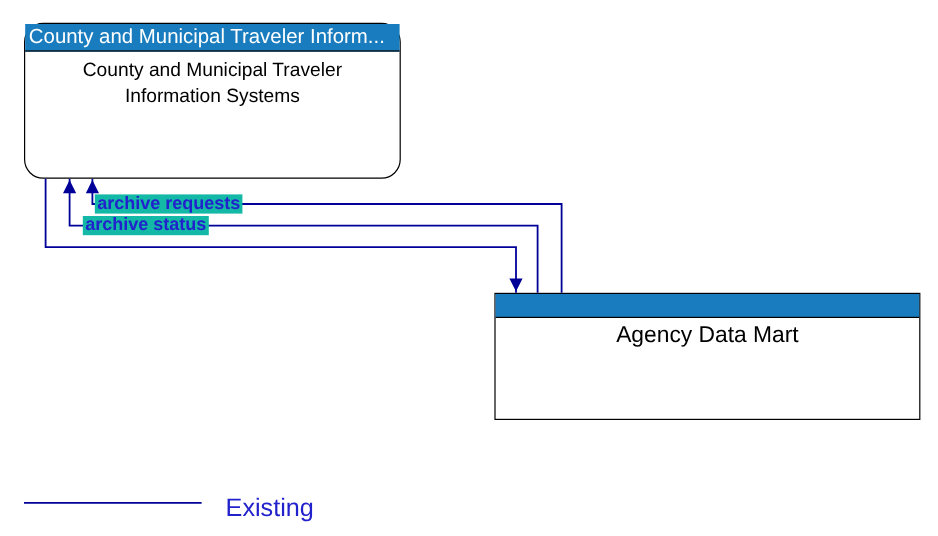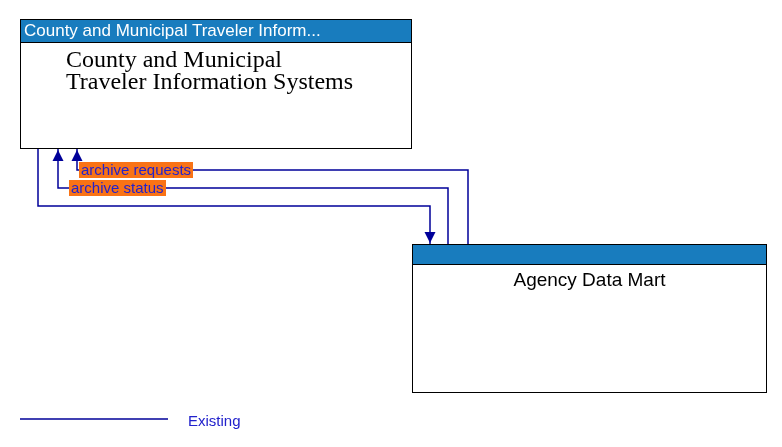--- a/index.html
+++ b/index.html
@@ -28,43 +28,44 @@
     color: #ffffff;
     font-size: 17px;
     white-space: nowrap;
     overflow: hidden;
     box-sizing: border-box;
     padding-left: 3px;
   }
   .node-county {
     left: 20px;
     top: 19px;
-    width: 392px;
+    width: 314px;
     height: 130px;
+    border-radius: 16px;
   }
   .node-county .node-header {
     height: 23px;
     line-height: 22px;
   }
   .node-county .node-body {
     padding-top: 5px;
   }
   .node-county .node-label {
     max-width: 300px;
     margin: 0 auto;
-    font-size: 24px;
+    text-align: center;
+    font-size: 16px;
     color: #000000;
     line-height: 22px;
-    font-family: Liberation Serif, serif;
   }
   .node-agency {
     left: 412px;
     top: 244px;
     width: 355px;
-    height: 149px;
+    height: 106px;
   }
   .node-agency .node-header {
     height: 20px;
   }
   .node-agency .node-label {
     padding-top: 3px;
     text-align: center;
     font-size: 19px;
     color: #000000;
     line-height: 24px;
@@ -73,30 +74,31 @@
     position: absolute;
     left: 0;
     top: 0;
     pointer-events: none;
   }
   .flow-label {
     position: absolute;
     font-size: 15px;
     line-height: 16px;
     color: #2222CC;
-    background: #f97316;
+    background: #14b8a6;
     padding: 0 2px;
     white-space: nowrap;
     cursor: pointer;
+    font-weight: bold;
   }
   .legend-label {
     position: absolute;
     left: 188px;
     top: 412px;
-    font-size: 15px;
+    font-size: 21px;
     color: #2222CC;
     white-space: nowrap;
   }
 </style>
 </head>
 <body>
 
 <div class="canvas">
 
   <div class="node node-county">

